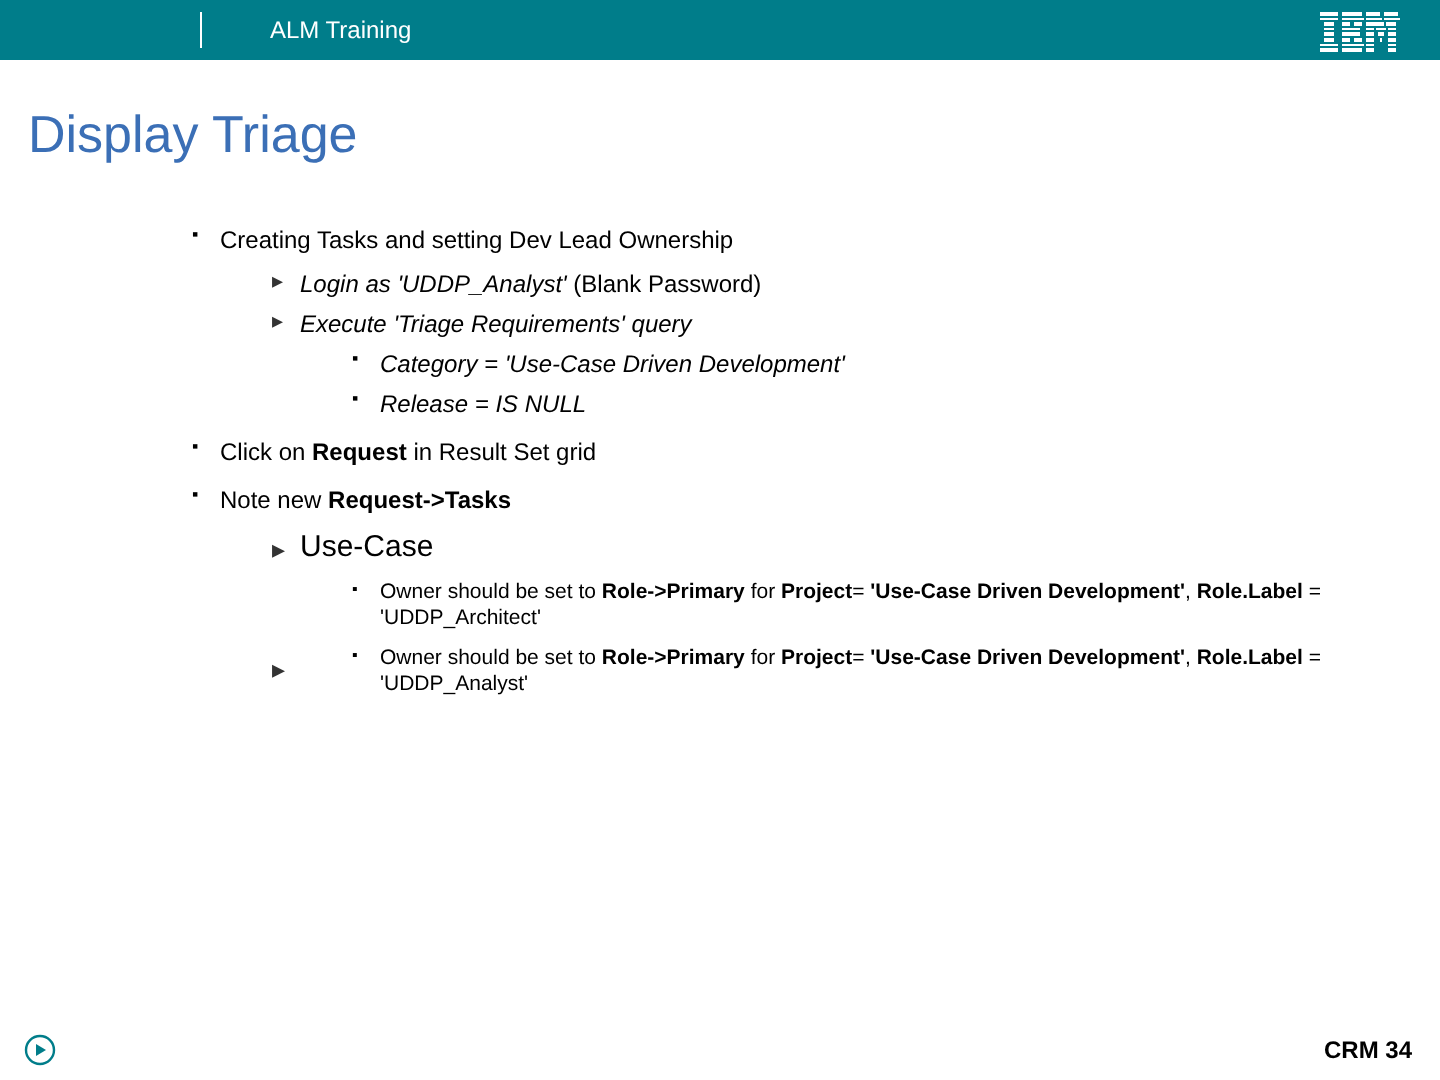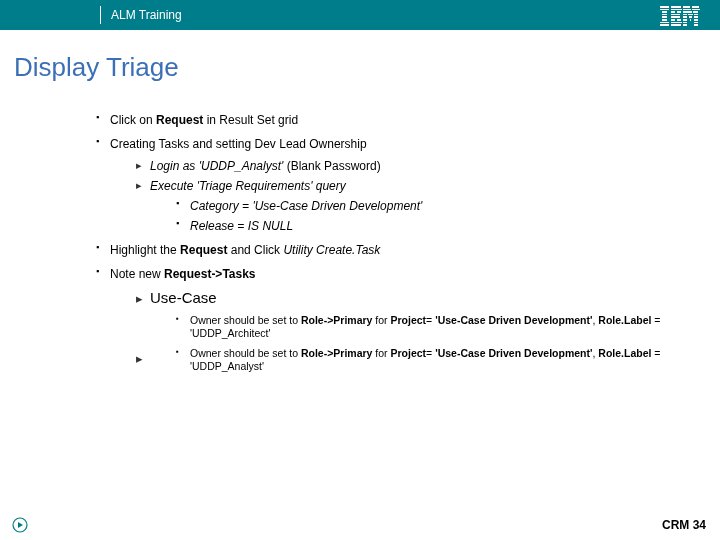--- a/index.html
+++ b/index.html
@@ -8,20 +8,21 @@
     font-family: Arial, Helvetica, sans-serif;
     background: #fff; color: #000;
     position: relative; overflow: hidden;
   }
   .header {
     width: 100%; height: 30px;
     background: #007d8a;
     display: flex; align-items: center;
     padding-left: 100px;
     position: relative;
+    gap: 24px;
   }
   .header .divider {
     width: 1px; height: 18px; background: #fff;
     margin-right: 10px;
   }
   .header .title {
     color: #fff; font-size: 12px;
   }
   .ibm-logo {
     position: absolute; right: 20px; top: 6px;
@@ -171,39 +172,36 @@
         <div class="b" style="width:4px"></div>
       </div>
   </div>
 </div>
 
 <h1 class="page-title">Display Triage</h1>
 
 <div class="content">
   <ul class="lvl1">
     <li>
-      <span>Click on </span><b>Request</b><span> in Result Set grid</span>
-    </li>
-    <li>
       <span>Creating Tasks and setting Dev Lead Ownership</span>
       <ul class="lvl2">
         <li>
           <span>Login as </span><span>'UDDP_Analyst'</span><span class="norm"> (Blank Password)</span>
         </li>
         <li>
           <span>Execute 'Triage Requirements' query</span>
           <ul class="lvl3">
             <li><span>Category = </span><span>'Use-Case Driven Development'</span></li>
             <li><span>Release = IS NULL</span></li>
           </ul>
         </li>
       </ul>
     </li>
     <li>
-      <span>Highlight the </span><b>Request</b><span> and Click </span><i>Utility Create.Task</i>
+      <span>Click on </span><b>Request</b><span> in Result Set grid</span>
     </li>
     <li>
       <span>Note new </span><b>Request-&gt;Tasks</b>
       <ul class="lvl2b">
         <li>
           <span>Use-Case</span>
           <ul class="lvl3b">
             <li>
               <span>Owner should be set to </span><b>Role-&gt;Primary</b><span> for </span><b>Project</b><span>= </span><b>'Use-Case Driven Development'</b><span>, </span><b>Role.Label</b><span> = 'UDDP_Architect'</span>
             </li>

